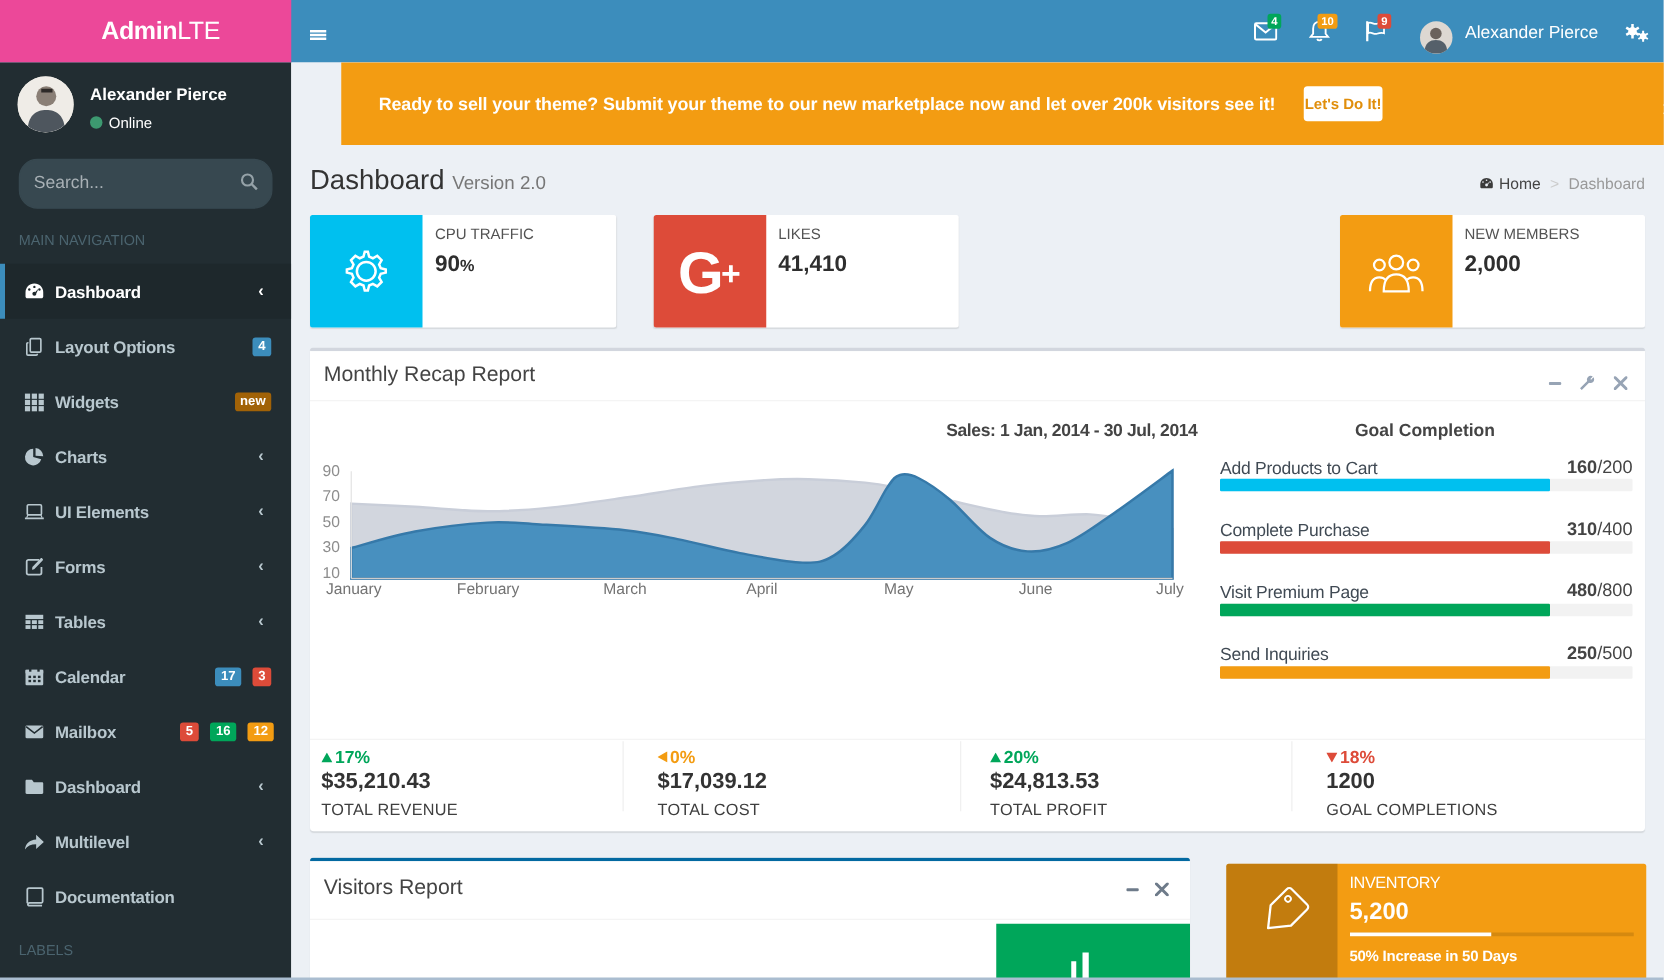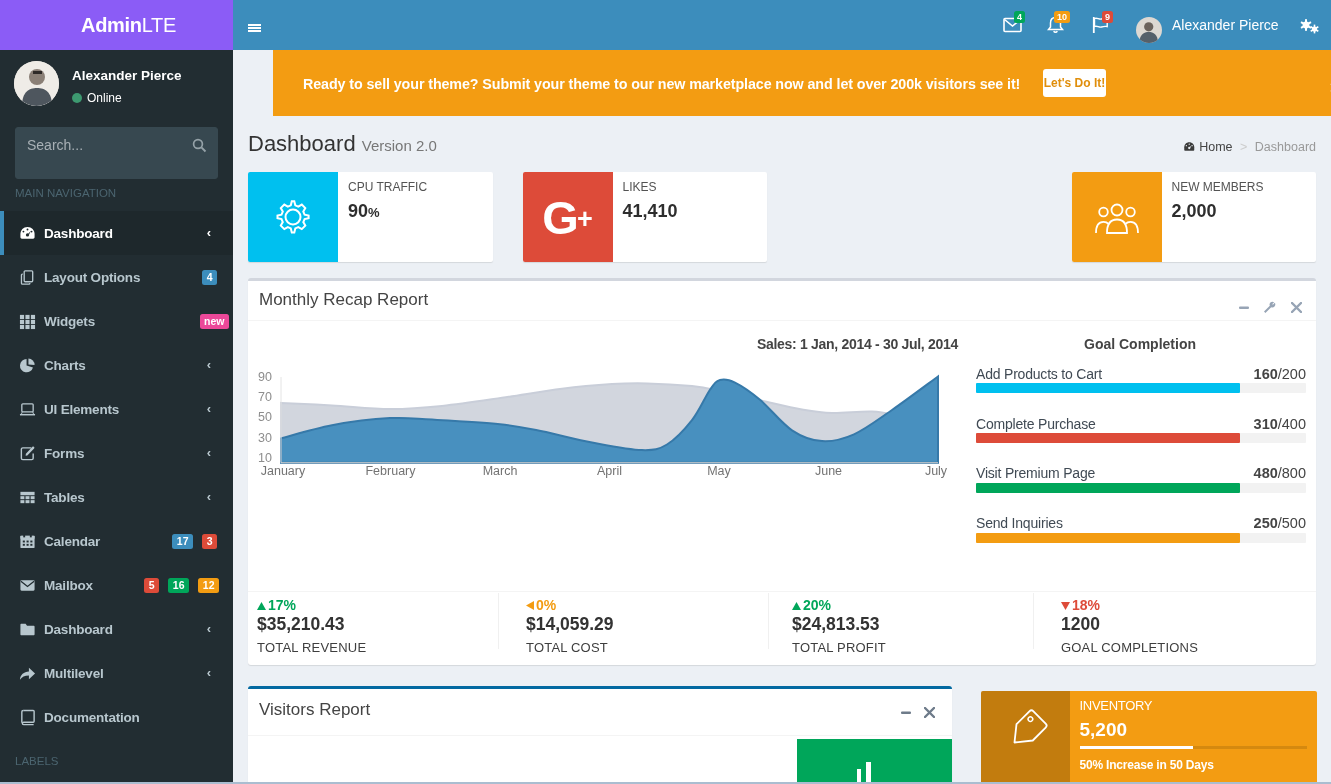--- a/index.html
+++ b/index.html
@@ -2,34 +2,34 @@
 <html><head>
 <meta charset="utf-8">
 <style>
 * { margin:0; padding:0; box-sizing:border-box; }
 html,body { width:1331px; height:784px; overflow:hidden; }
 body { font-family:"Liberation Sans", sans-serif; background:#ecf0f5; position:relative; }
 .abs { position:absolute; }
 
 
 #header { position:absolute; left:0; top:0; width:1331px; height:50px; background:#3c8dbc; }
-#logo { position:absolute; left:0; top:0; width:233px; height:50px; background:#8b5cf6; color:#fff; font-size:20px; letter-spacing:-0.3px; text-align:center; line-height:50px; font-weight:300;padding-left:24px; }
+#logo { position:absolute; left:0; top:0; width:233px; height:50px; background:#ec4899; color:#fff; font-size:20px; letter-spacing:-0.3px; text-align:center; line-height:50px; font-weight:300;padding-left:24px; }
 #logo b { font-weight:bold; }
 .hbar { position:absolute; left:248px; width:12.5px; height:2.2px; background:#fff; }
 .hicon { position:absolute; top:14px; }
 .hbadge { position:absolute; font-size:9px; font-weight:bold; color:#fff; border-radius:2.5px; padding:1.5px 3px; line-height:1; }
 #uname { position:absolute; left:1172px; top:0; height:50px; line-height:50px; color:#fff; font-size:14px; }
 
 
 #sidebar { position:absolute; left:0; top:50px; width:233px; height:734px; background:#222d32; }
 #avatar { position:absolute; left:14px; top:11px; width:45px; height:45px; border-radius:50%; background:#e8e4de; overflow:hidden; }
 .uptext { color:#fff; font-weight:bold; font-size:13.5px; position:absolute; left:72px; top:18px; }
 .dot { position:absolute; left:72px; top:43px; width:10px; height:10px; border-radius:50%; background:#3d9970; }
 .ponline { position:absolute; left:87px; top:41px; color:#fff; font-size:12px; }
-#search { position:absolute; left:15px; top:77px; width:203px; height:52px; background:#374850; border:1px solid #374850; border-radius:3px; color:#a8b0b5; font-size:14px; line-height:34px; padding-left:11px; }
+#search { position:absolute; left:15px; top:77px; width:203px; height:40px; background:#374850; border:1px solid #374850; border-radius:15px; color:#a8b0b5; font-size:14px; line-height:34px; padding-left:11px; }
 .navhdr { color:#4b646f; font-size:11.5px; padding:10px 0 10px 15px; }
 .mitem { position:relative; height:44px; color:#b8c7ce; font-size:14px; }
 .mitem .lbl { position:absolute; left:44px; top:15px; font-weight:600; letter-spacing:-0.2px; font-size:13.5px; }
 .mitem .mico { position:absolute; left:19px; top:14px; width:17px; height:17px; }
 .mitem.active { background:#1e282c; color:#fff; border-left:4px solid #3c8dbc; }
 .mitem.active .lbl { left:40px; }
 .mitem.active .mico { left:15px; }
 .angl { position:absolute; right:22px; top:14px; font-size:13px; font-weight:bold; }
 .sbdg { position:absolute; top:14.5px; font-size:10.5px; font-weight:bold; color:#fff; border-radius:2.5px; padding:2.5px 4.5px; line-height:1; }
 
@@ -170,21 +170,21 @@
             <rect x="12.6" y="2" width="4.4" height="4.4"></rect>
             <rect x="1" y="7.3" width="4.4" height="4.4"></rect>
             <rect x="6.8" y="7.3" width="4.4" height="4.4"></rect>
             <rect x="12.6" y="7.3" width="4.4" height="4.4"></rect>
             <rect x="1" y="12.6" width="4.4" height="4.4"></rect>
             <rect x="6.8" y="12.6" width="4.4" height="4.4"></rect>
             <rect x="12.6" y="12.6" width="4.4" height="4.4"></rect>
           </g>
         </svg>
       <span class="lbl">Widgets</span>
-      <span class="sbdg" style="right:4px;background:#ec4899">new</span>
+      <span class="sbdg" style="right:16px;background:#a16207">new</span>
     </div>
     <div class="mitem">
       <svg class="mico" viewBox="0 0 18 18">
           <path d="M8 2.2 A7 7 0 1 0 14.8 11 L8 9 Z" fill="#b8c7ce"></path>
           <path d="M10 1.5 A7 7 0 0 1 16.5 8.5 L10 8 Z" fill="#b8c7ce"></path>
         </svg>
       <span class="lbl">Charts</span>
       <span class="angl">‹</span>
     </div>
     <div class="mitem">
@@ -401,21 +401,21 @@
       <div class="pct" style="color:#00a65a"><svg width="9" height="8" viewBox="0 0 9 8" style="margin-right:2px">
             <path d="M4.5 0 L9 8 L0 8 Z" fill="#00a65a"></path>
           </svg>17%</div>
       <div class="money">$35,210.43</div>
       <div class="cap">Total Revenue</div>
     </div>
     <div class="stat" style="left:278px;top:316px">
       <div class="pct" style="color:#f39c12"><svg width="8" height="9" viewBox="0 0 8 9" style="margin-right:2px">
             <path d="M0 4.5 L8 0 L8 9 Z" fill="#f39c12"></path>
           </svg>0%</div>
-      <div class="money">$14,059.29</div>
+      <div class="money">$17,039.12</div>
       <div class="cap">Total Cost</div>
     </div>
     <div class="stat" style="left:544px;top:316px">
       <div class="pct" style="color:#00a65a"><svg width="9" height="8" viewBox="0 0 9 8" style="margin-right:2px">
             <path d="M4.5 0 L9 8 L0 8 Z" fill="#00a65a"></path>
           </svg>20%</div>
       <div class="money">$24,813.53</div>
       <div class="cap">Total Profit</div>
     </div>
     <div class="stat" style="left:813px;top:316px">

